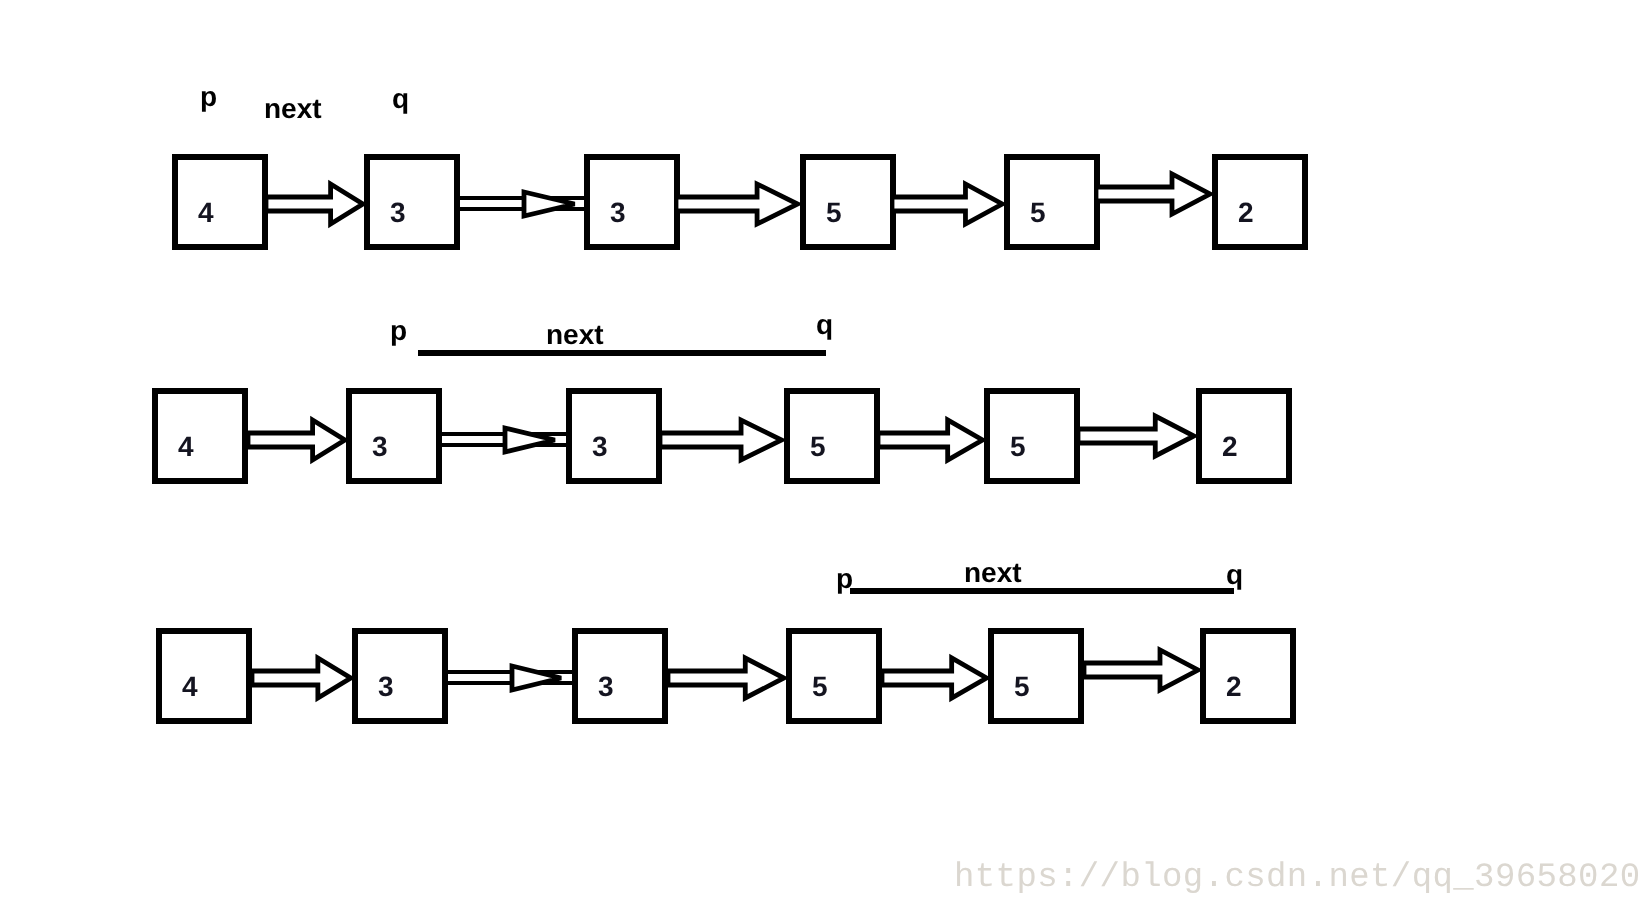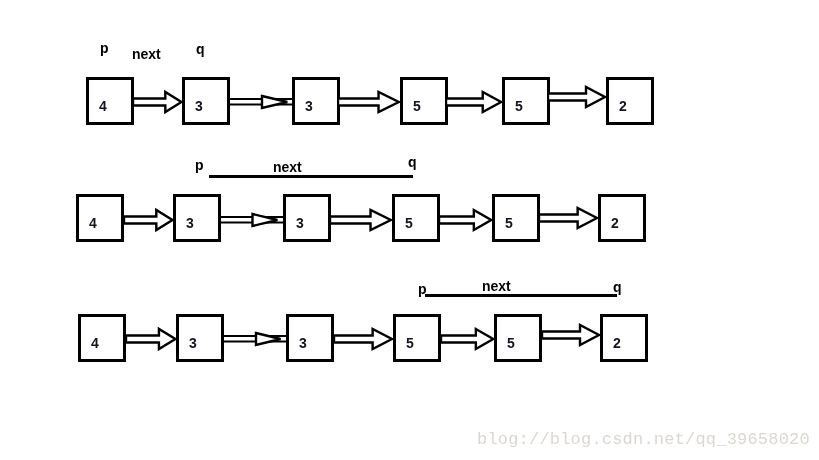--- a/index.html
+++ b/index.html
@@ -154,15 +154,15 @@
       <polygon class="ar" points="0,9.5 38,9.5 38,3 57,13 38,23 38,16.5 0,16.5"></polygon>
     </svg>
     <svg class="arrow" style="left:441px;top:326px;width:55px;height:26px" viewBox="0 0 60 26" preserveAspectRatio="none">
       <polygon class="ar" points="0,9.5 38,9.5 38,3 57,13 38,23 38,16.5 0,16.5"></polygon>
     </svg>
     <svg class="arrow" style="left:542px;top:322px;width:60px;height:26px" viewBox="0 0 60 26" preserveAspectRatio="none">
       <polygon class="ar" points="0,9.5 38,9.5 38,3 57,13 38,23 38,16.5 0,16.5"></polygon>
     </svg>
   </div>
 
-  <span class="wm" style="left:477px;top:430px">blog://blog.csdn.net/qq_39658020</span>
+  <span class="wm" style="left:477px;top:430px">https://blog.csdn.net/qq_39658020</span>
 
 </div>
 
 </body></html>

